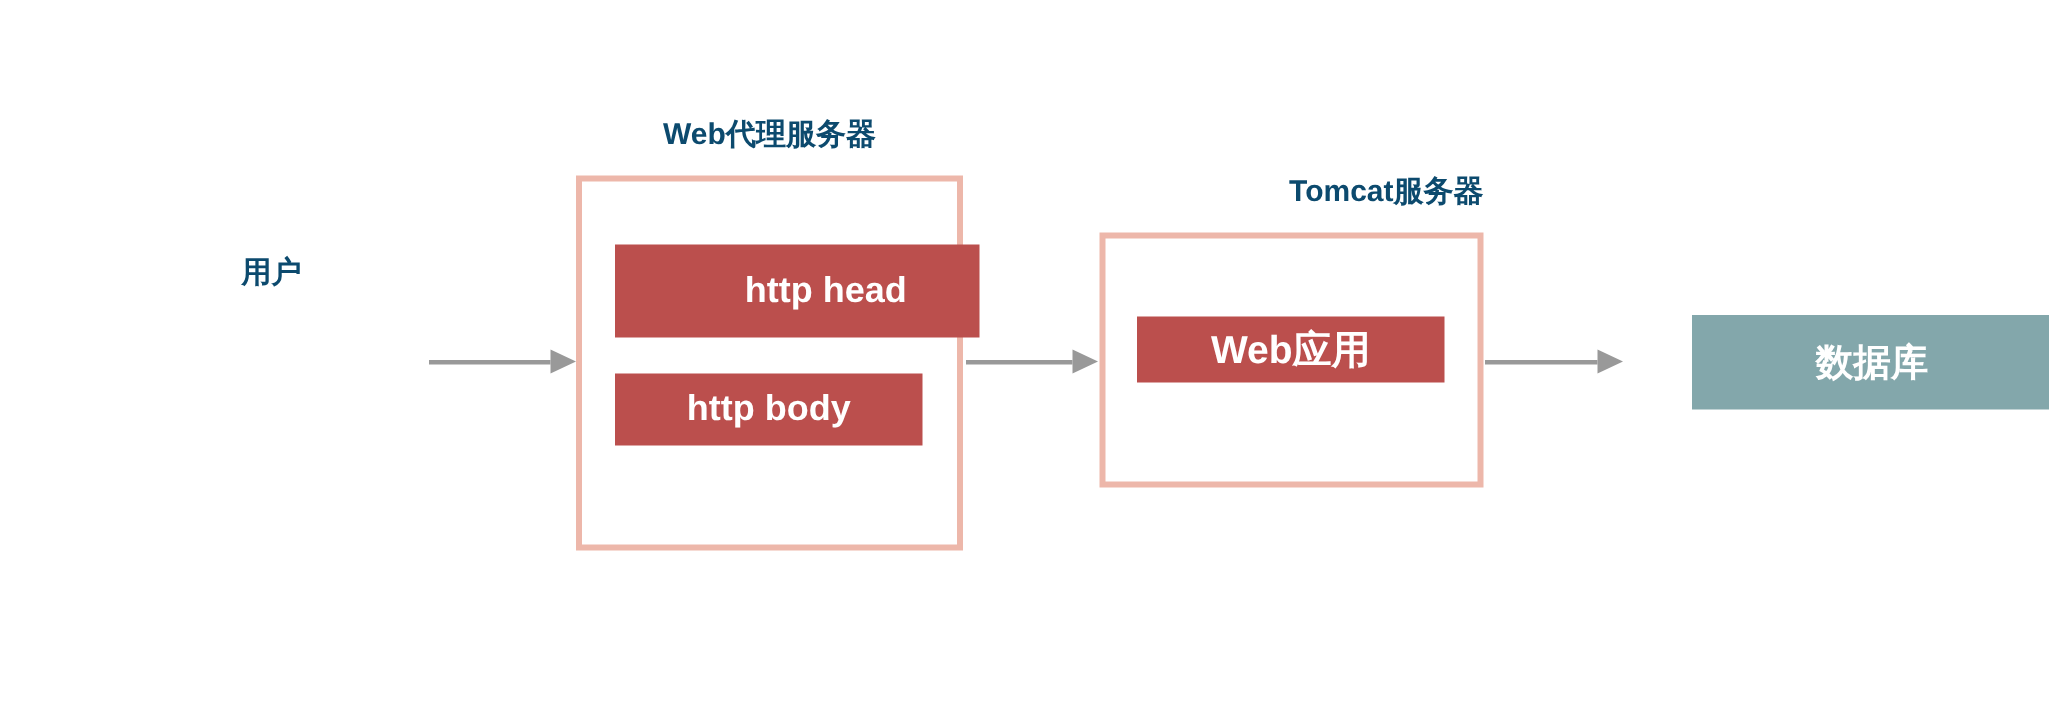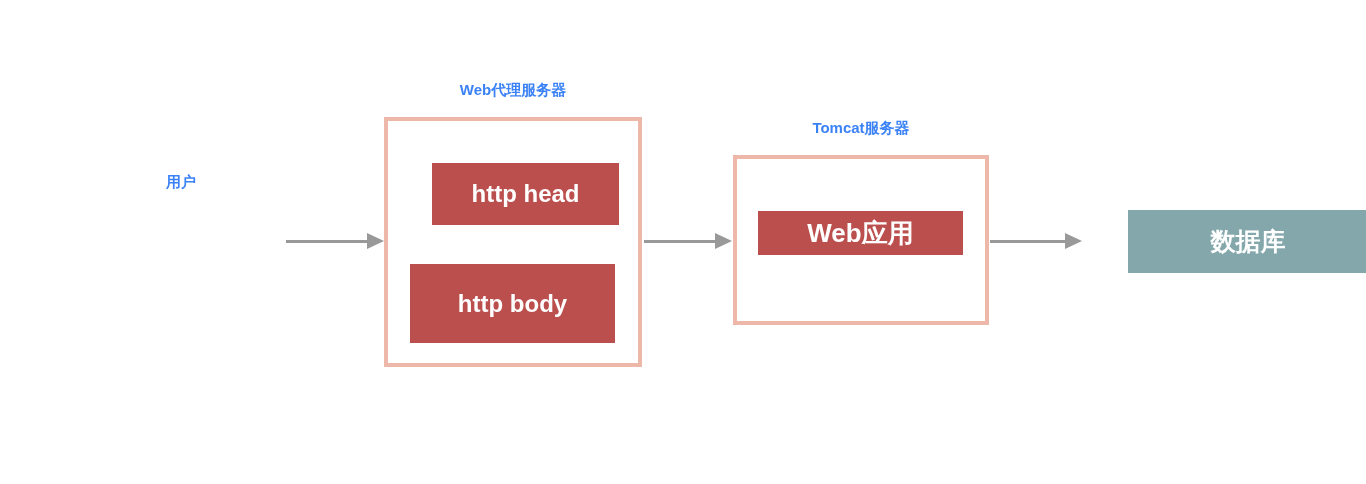--- a/index.html
+++ b/index.html
@@ -11,23 +11,23 @@
   .canvas {
     position: relative;
     width: 1366px;
     height: 484px;
     background: #ffffff;
     overflow: hidden;
   }
   .node-label {
     position: absolute;
     text-align: center;
-    font-size: 15px;
+    font-size: 20px;
     font-weight: 700;
-    color: #3b82f6;
+    color: #0c4a6e;
     line-height: 22px;
   }
   .solid-box {
     position: absolute;
     display: flex;
     align-items: center;
     justify-content: center;
     color: #ffffff;
   }
   .dark-box {
@@ -84,30 +84,30 @@
 
   <div class="arrow" style="left:286px; top:233px; width:98px;">
     <div class="arrow-line"></div>
     <div class="arrow-head"></div>
   </div>
 
   <div class="node-label" style="left:384px; top:79px; width:258px;">Web代理服务器</div>
 
   <div class="group-box" style="left:384px; top:117px; width:258px; height:250px;"></div>
 
-  <div class="solid-box red-box" style="left:432px; top:163px; width:187px; height:62px;">http head</div>
+  <div class="solid-box red-box" style="left:410px; top:163px; width:205px; height:62px;padding-left:38px;">http head</div>
 
-  <div class="solid-box red-box" style="left:410px; top:264px; width:205px; height:79px;">http body</div>
+  <div class="solid-box red-box" style="left:410px; top:249px; width:205px; height:48px;">http body</div>
 
   <div class="arrow" style="left:644px; top:233px; width:88px;">
     <div class="arrow-line"></div>
     <div class="arrow-head"></div>
   </div>
 
-  <div class="node-label" style="left:733px; top:117px; width:256px;">Tomcat服务器</div>
+  <div class="node-label" style="left:733px; top:117px; width:256px;text-align:right;">Tomcat服务器</div>
 
   <div class="group-box" style="left:733px; top:155px; width:256px; height:170px;"></div>
 
   <div class="solid-box red-box webapp-box" style="left:758px; top:211px; width:205px; height:44px;">Web应用</div>
 
   <div class="arrow" style="left:990px; top:233px; width:92px;">
     <div class="arrow-line"></div>
     <div class="arrow-head"></div>
   </div>
 

